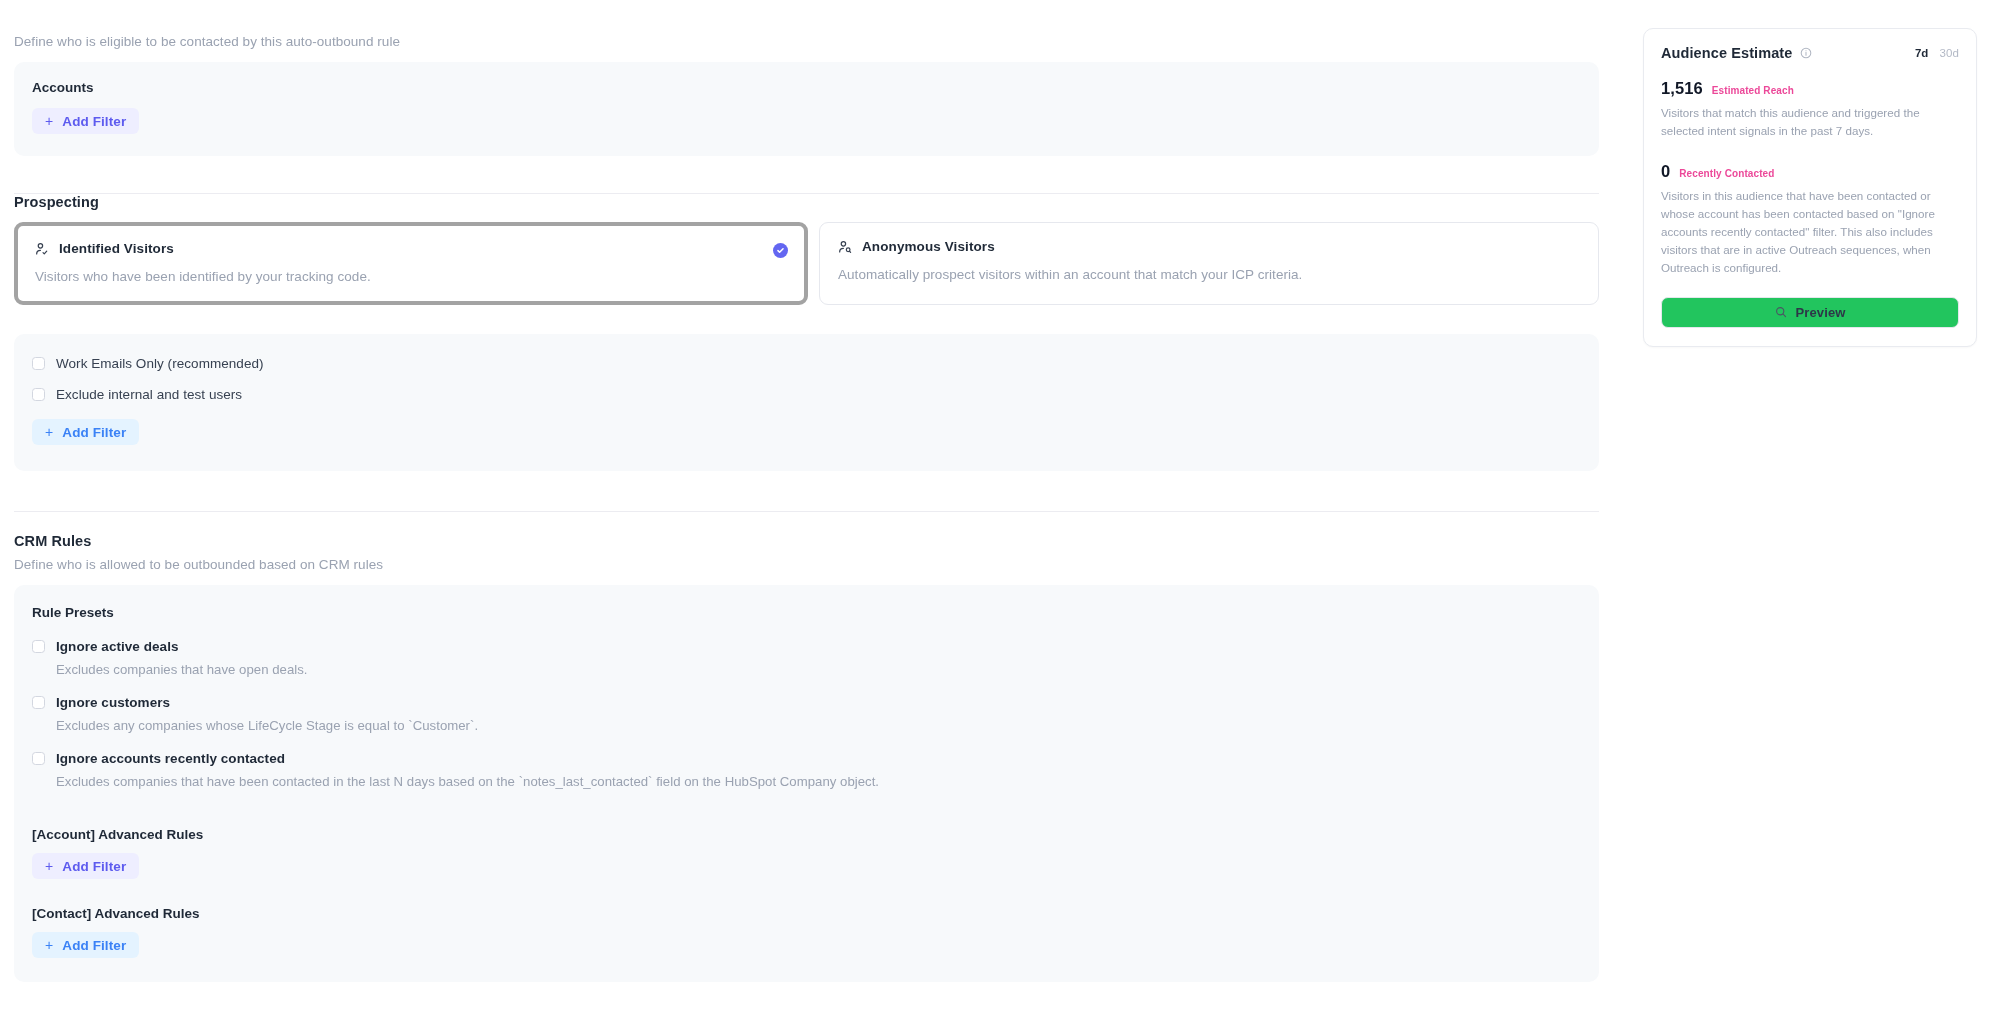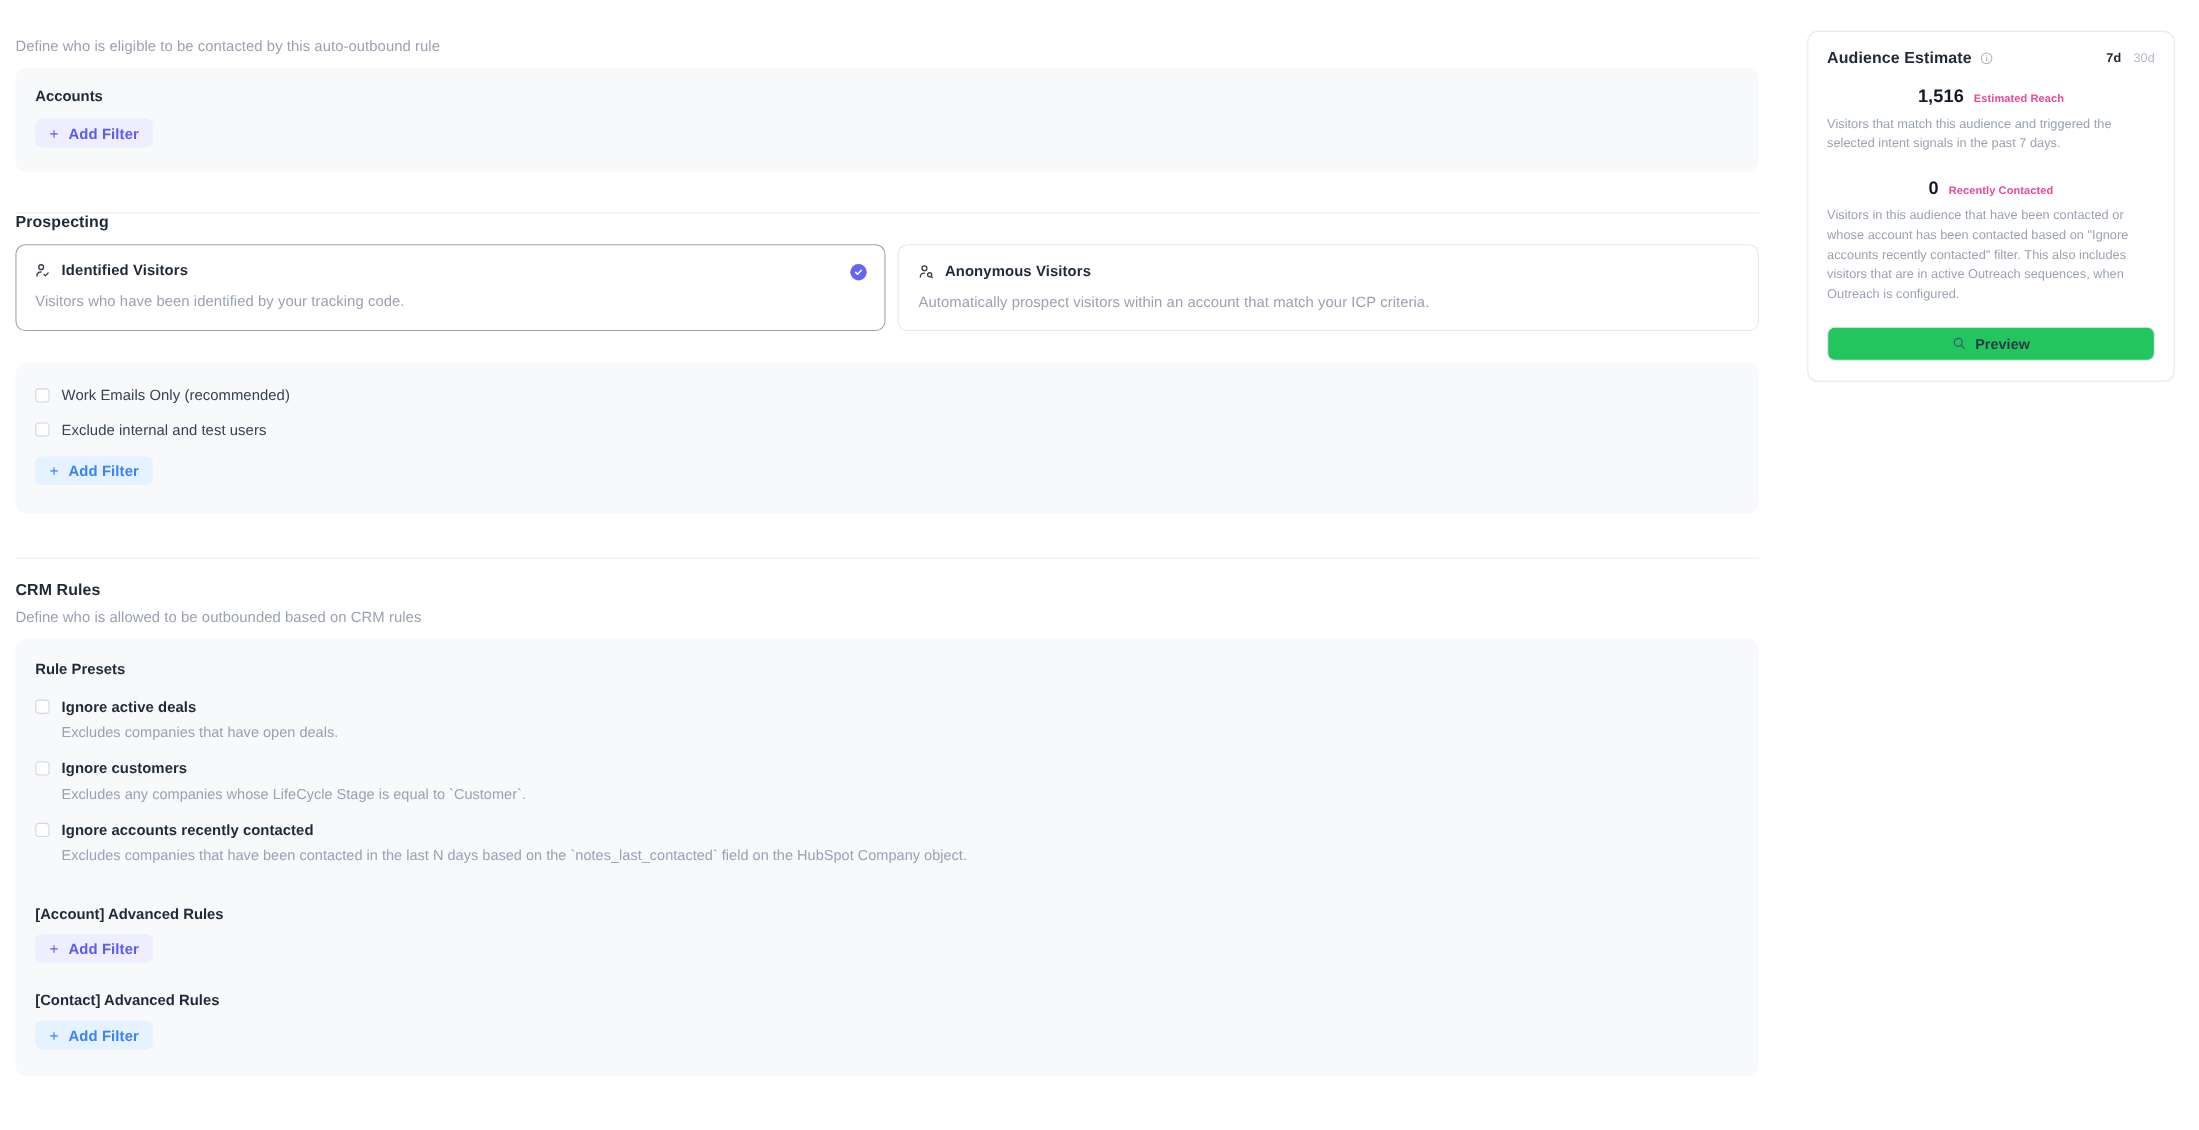--- a/index.html
+++ b/index.html
@@ -88,21 +88,21 @@
   .prospect-card {
     position: relative;
     flex: 1 1 0;
     background: #ffffff;
     border: 1px solid #e6e8ee;
     border-radius: 9px;
     padding: 16px 18px 18px 18px;
     cursor: pointer;
   }
   .prospect-card.selected {
-    border: 1px solid #a3a3a3;
+    border: 4px solid #a3a3a3;
     padding: 15px 27px 17px 17px;
   }
   .pc-head {
     display: flex;
     align-items: center;
     gap: 10px;
   }
   .pc-title {
     font-size: 13.5px;
     font-weight: 700;
@@ -193,21 +193,20 @@
     cursor: pointer;
     letter-spacing: 0.1px;
   }
   .range-opt.active { color: #1f2937; font-weight: 700; }
 
   .stat-block { margin-top: 18px; }
   .stat-line {
     display: flex;
     align-items: baseline;
     gap: 9px;
-    justify-content: center;
   }
   .stat-num {
     font-size: 16.5px;
     font-weight: 700;
     color: #111827;
     letter-spacing: 0.1px;
   }
   .stat-name {
     font-size: 10px;
     font-weight: 600;

